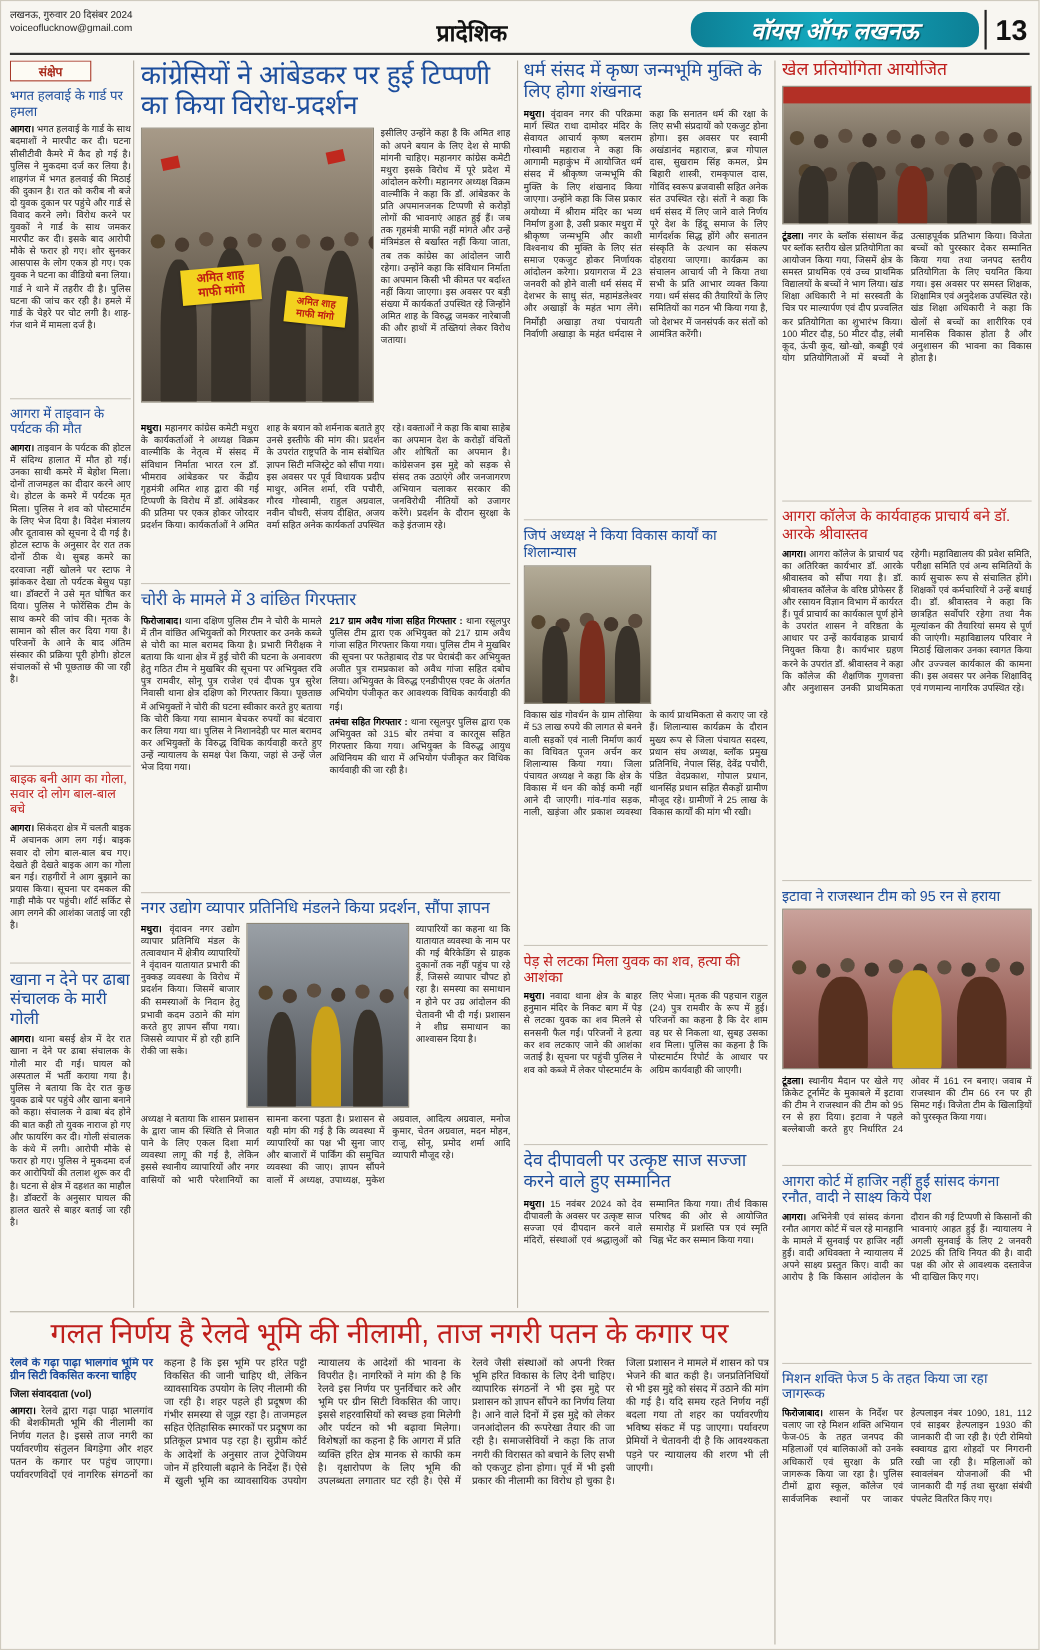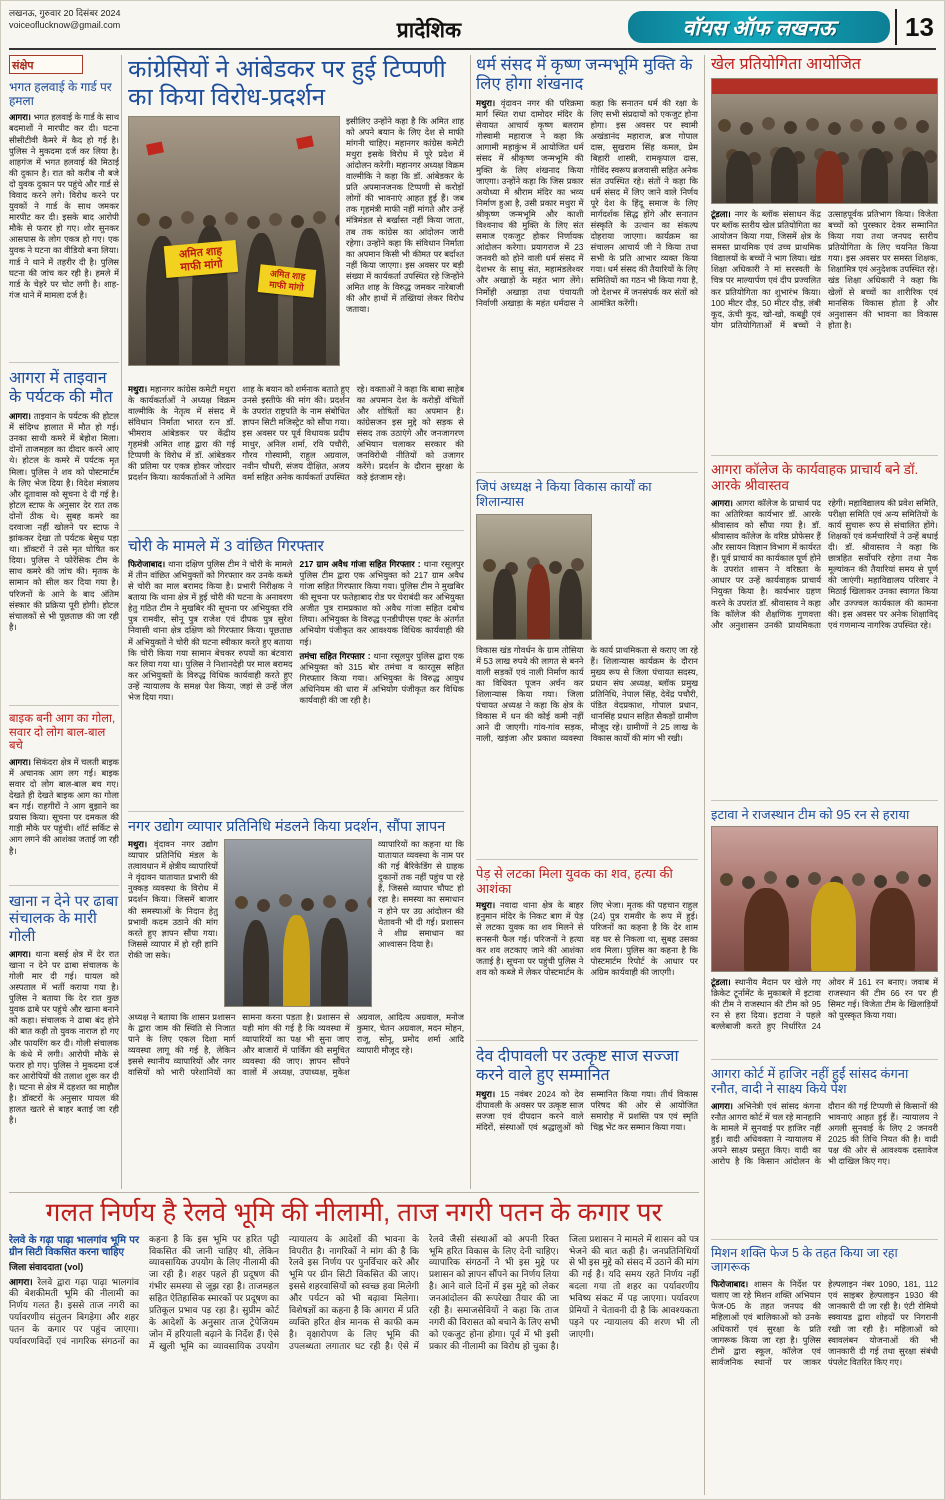--- a/index.html
+++ b/index.html
@@ -23,21 +23,21 @@
          box-shadow:22px 3px 0 #4a3c30,44px -2px 0 #5f4f40,66px 2px 0 #44372c,88px -1px 0 #5a4a3c,110px 3px 0 #4a3c30,132px 0 0 #5f4f40,154px 2px 0 #44372c,176px -2px 0 #5a4a3c,198px 1px 0 #4a3c30}
   .placard{position:absolute;background:#f3d21f;color:#c01d12;font-weight:800;text-align:center;font-size:11px;line-height:1.2;padding:3px 5px;transform:rotate(-5deg);box-shadow:0 1px 2px rgba(0,0,0,.4)}
   .banner{position:absolute;left:0;right:0;top:0;height:15px;background:#b33026}
   .flag{position:absolute;width:16px;height:11px;background:#c0281e;transform:rotate(-12deg)}
   .vd{position:absolute;width:1px;background:#b9b3a7}
   .hd{position:absolute;height:1px;background:#b9b3a7}
   .mh-left{font-size:9px;line-height:1.35;color:#222}
   .mh-center{position:absolute;left:330px;width:180px;text-align:center;font-size:21px;font-weight:700;color:#111;top:8px}
   .mh-brand{position:absolute;right:46px;top:4px;width:262px;height:32px;background:linear-gradient(90deg,#0d7f95,#14a9be 45%,#0d7f95);color:#fff;font-style:italic;font-weight:800;font-size:21px;display:flex;align-items:center;justify-content:center;border-radius:14px;text-shadow:1px 1px 1px rgba(0,0,0,.45)}
   .mh-page{position:absolute;right:2px;top:2px;font-size:26px;font-weight:800;color:#111;border-left:2px solid #222;padding-left:8px;line-height:36px}
-  .briefbox{border:1.5px solid #a83a2a;color:#a82a1a;font-weight:700;font-size:11px;text-align:left;width:74px;padding:1px 2px;margin-bottom:6px;background:#fdfbf4}
+  .briefbox{border:1.5px solid #a83a2a;color:#a82a1a;font-weight:700;font-size:11px;text-align:center;width:74px;padding:1px 2px;margin-bottom:6px;background:#fdfbf4}
   .subhead{font-weight:700;color:#1c4d9c;font-size:10px;line-height:1.25}
   .byline{font-weight:700;font-size:9px;color:#111}
   .flexrow{display:flex;gap:6px}
 </style>
 </head>
 <body>
 
 <div id="page">
 
   <div class="abs" style="left:8px;top:6px;right:8px;height:38px">
@@ -62,21 +62,21 @@
     <div class="briefbox">संक्षेप</div>
 
     <div>
       <div class="hl blue" style="font-size:12px">भगत हलवाई के गार्ड पर हमला</div>
       <div class="body" style="height:244px">
           <p><b class="dl">आगरा।</b> <span>भगत हलवाई के गार्ड के साथ बदमाशों ने मारपीट कर दी। घटना सीसीटीवी कैमरे में कैद हो गई है। पुलिस ने मुकदमा दर्ज कर लिया है। शाहगंज में भगत हलवाई की मिठाई की दुकान है। रात को करीब नौ बजे दो युवक दुकान पर पहुंचे और गार्ड से विवाद करने लगे। विरोध करने पर युवकों ने गार्ड के साथ जमकर मारपीट कर दी। इसके बाद आरोपी मौके से फरार हो गए। शोर सुनकर आसपास के लोग एकत्र हो गए। एक युवक ने घटना का वीडियो बना लिया। गार्ड ने थाने में तहरीर दी है। पुलिस घटना की जांच कर रही है। हमले में गार्ड के चेहरे पर चोट लगी है। शाह-गंज थाने में मामला दर्ज है।</span></p>
         </div>
     </div>
     <div class="sep"></div>
     <div>
-      <div class="hl blue" style="font-size:16px">आगरा में ताइवान के पर्यटक की मौत</div>
+      <div class="hl blue" style="font-size:12px">आगरा में ताइवान के पर्यटक की मौत</div>
       <div class="body" style="height:288px">
           <p><b class="dl">आगरा।</b> <span>ताइवान के पर्यटक की होटल में संदिग्ध हालात में मौत हो गई। उनका साथी कमरे में बेहोश मिला। दोनों ताजमहल का दीदार करने आए थे। होटल के कमरे में पर्यटक मृत मिला। पुलिस ने शव को पोस्टमार्टम के लिए भेज दिया है। विदेश मंत्रालय और दूतावास को सूचना दे दी गई है। होटल स्टाफ के अनुसार देर रात तक दोनों ठीक थे। सुबह कमरे का दरवाजा नहीं खोलने पर स्टाफ ने झांककर देखा तो पर्यटक बेसुध पड़ा था। डॉक्टरों ने उसे मृत घोषित कर दिया। पुलिस ने फोरेंसिक टीम के साथ कमरे की जांच की। मृतक के सामान को सील कर दिया गया है। परिजनों के आने के बाद अंतिम संस्कार की प्रक्रिया पूरी होगी। होटल संचालकों से भी पूछताछ की जा रही है।</span></p>
         </div>
     </div>
     <div class="sep"></div>
     <div>
       <div class="hl red" style="font-size:11.5px">बाइक बनी आग का गोला, सवार दो लोग बाल-बाल बचे</div>
       <div class="body" style="height:122px">
           <p><b class="dl">आगरा।</b> <span>सिकंदरा क्षेत्र में चलती बाइक में अचानक आग लग गई। बाइक सवार दो लोग बाल-बाल बच गए। देखते ही देखते बाइक आग का गोला बन गई। राहगीरों ने आग बुझाने का प्रयास किया। सूचना पर दमकल की गाड़ी मौके पर पहुंची। शॉर्ट सर्किट से आग लगने की आशंका जताई जा रही है।</span></p>
         </div>

